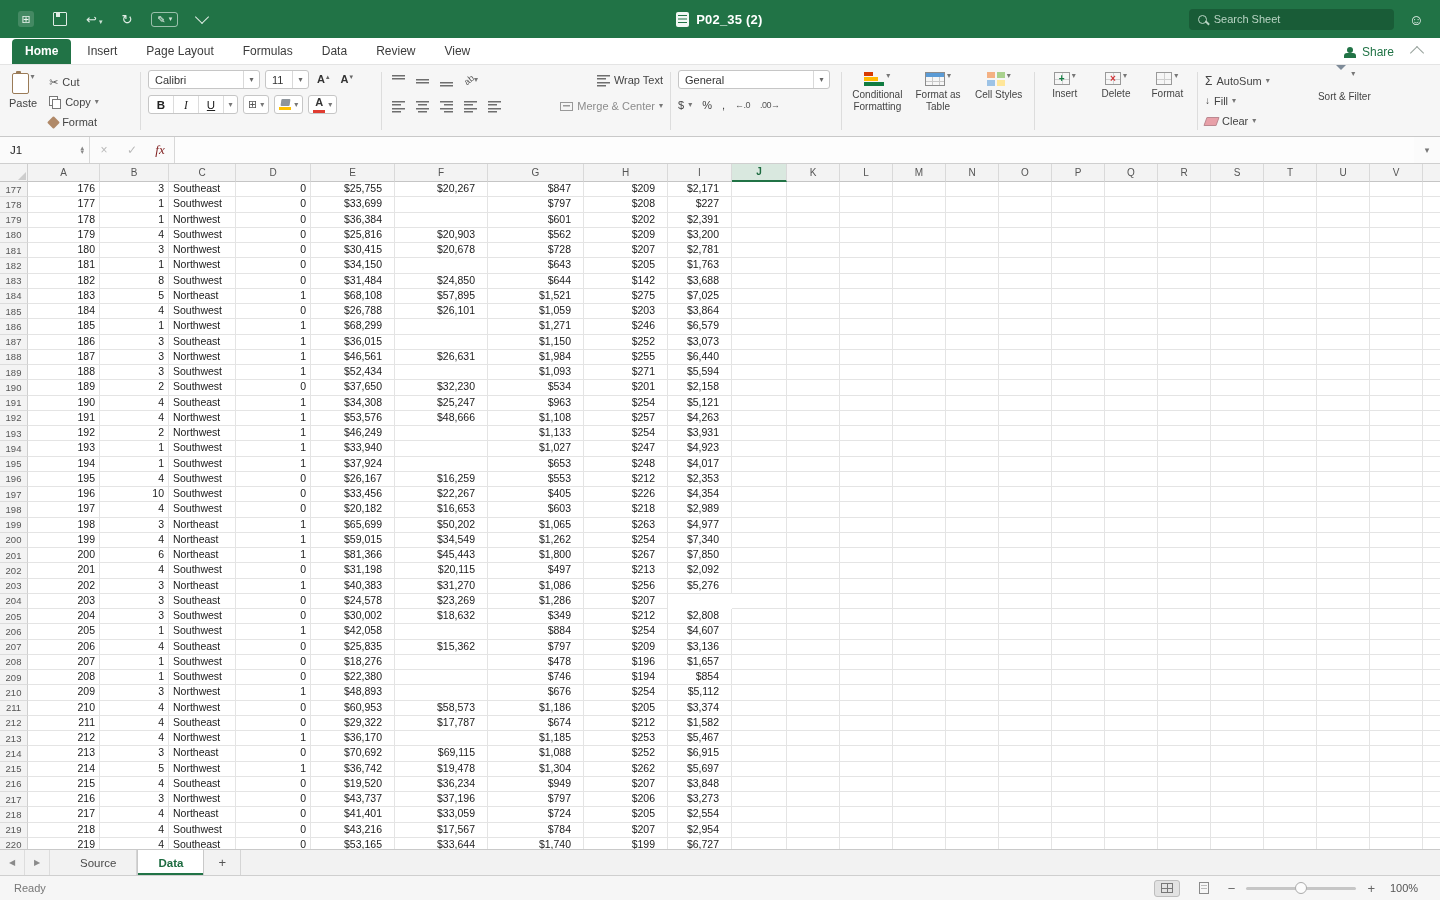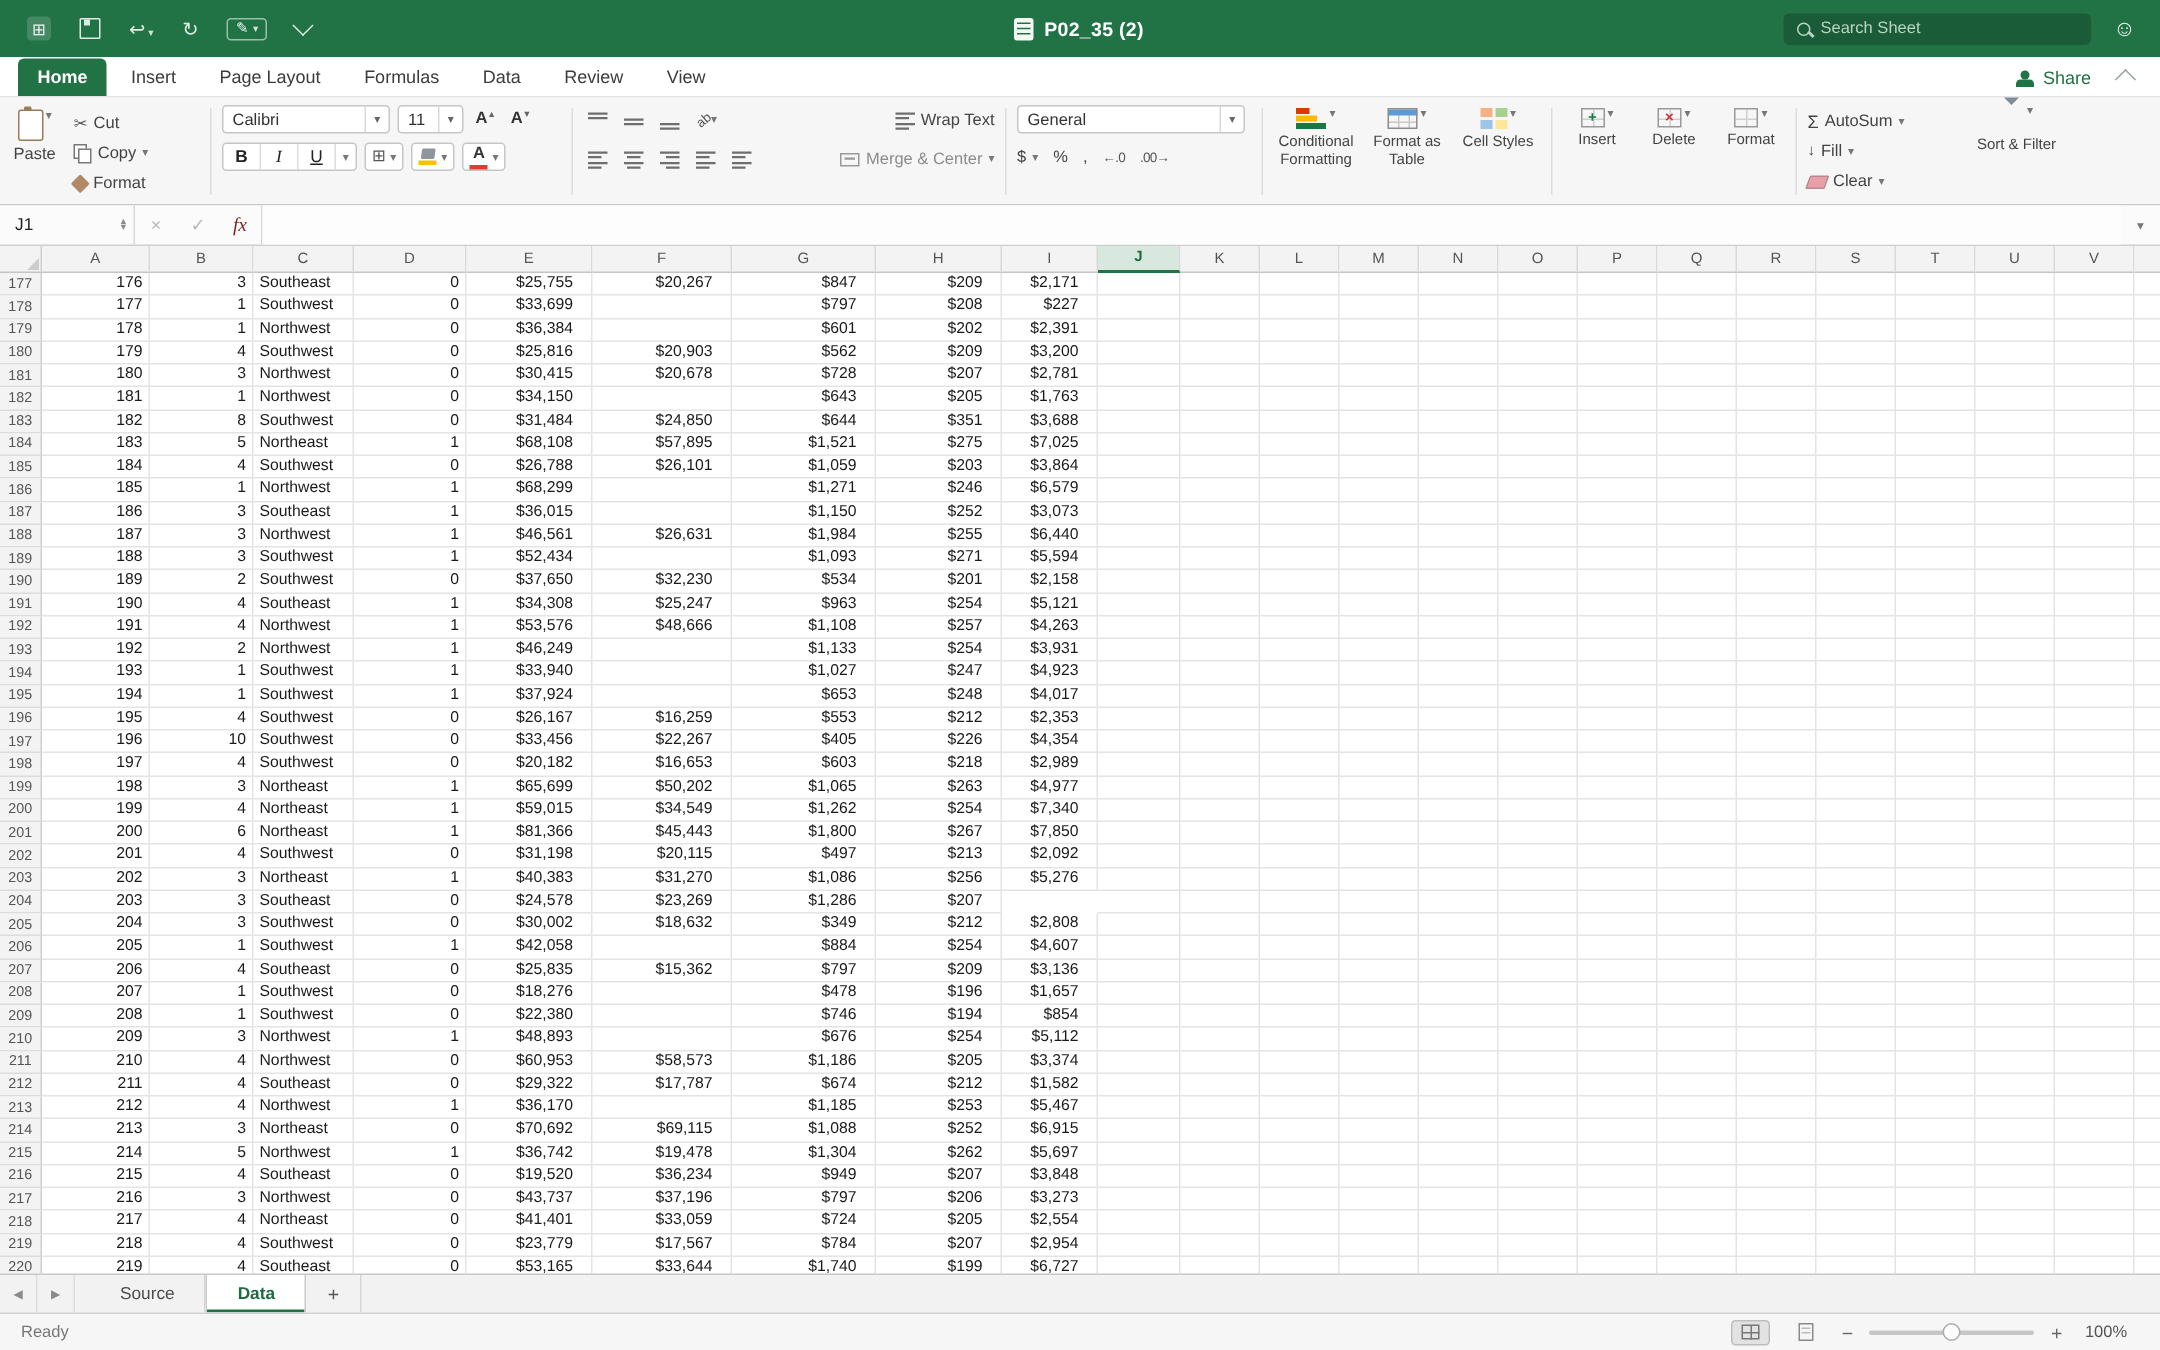--- a/index.html
+++ b/index.html
@@ -653,21 +653,21 @@
         </div>
         <div class="grow">
           <div class="rowhdr">183</div>
           <div class="cell num" style="width: 72px;">182</div>
           <div class="cell num" style="width: 69px;">8</div>
           <div class="cell text" style="width: 67px;">Southwest</div>
           <div class="cell num" style="width: 75px;">0</div>
           <div class="cell cur" style="width: 84px;">$31,484</div>
           <div class="cell cur" style="width: 93px;">$24,850</div>
           <div class="cell cur" style="width: 96px;">$644</div>
-          <div class="cell cur" style="width: 84px;">$351</div>
+          <div class="cell cur" style="width: 84px;">$142</div>
           <div class="cell cur" style="width: 64px;">$3,688</div>
           <div class="cell empty" style="width: 55px;"></div>
           <div class="cell empty" style="width: 53px;"></div>
           <div class="cell empty" style="width: 53px;"></div>
           <div class="cell empty" style="width: 53px;"></div>
           <div class="cell empty" style="width: 53px;"></div>
           <div class="cell empty" style="width: 53px;"></div>
           <div class="cell empty" style="width: 53px;"></div>
           <div class="cell empty" style="width: 53px;"></div>
           <div class="cell empty" style="width: 53px;"></div>
@@ -1586,21 +1586,21 @@
           <div class="cell empty" style="width: 53px;"></div>
           <div class="cell empty" style="width: 53px;"></div>
           <div class="cell fill"></div>
         </div>
         <div class="grow">
           <div class="rowhdr">219</div>
           <div class="cell num" style="width: 72px;">218</div>
           <div class="cell num" style="width: 69px;">4</div>
           <div class="cell text" style="width: 67px;">Southwest</div>
           <div class="cell num" style="width: 75px;">0</div>
-          <div class="cell cur" style="width: 84px;">$23,779</div>
+          <div class="cell cur" style="width: 84px;">$43,216</div>
           <div class="cell cur" style="width: 93px;">$17,567</div>
           <div class="cell cur" style="width: 96px;">$784</div>
           <div class="cell cur" style="width: 84px;">$207</div>
           <div class="cell cur" style="width: 64px;">$2,954</div>
           <div class="cell empty" style="width: 55px;"></div>
           <div class="cell empty" style="width: 53px;"></div>
           <div class="cell empty" style="width: 53px;"></div>
           <div class="cell empty" style="width: 53px;"></div>
           <div class="cell empty" style="width: 53px;"></div>
           <div class="cell empty" style="width: 53px;"></div>

